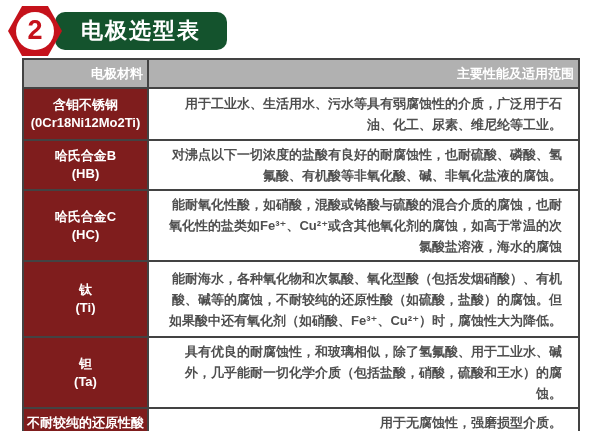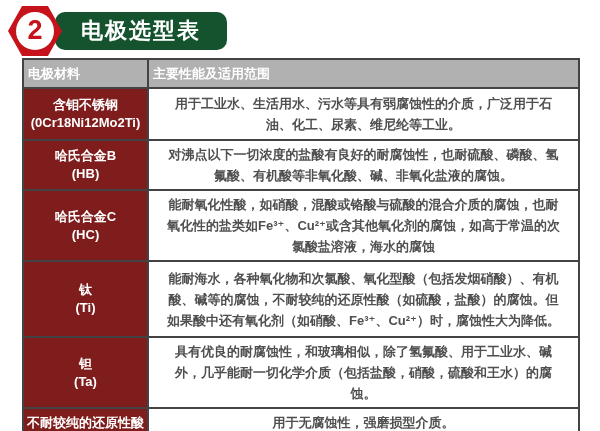--- a/index.html
+++ b/index.html
@@ -85,41 +85,41 @@
   }
   .sel-table td, .sel-table th {
     border: 2px solid #434343;
     box-sizing: border-box;
   }
   .sel-table th {
     background: #b1b1b1;
     color: #ffffff;
     font-size: 13px;
     font-weight: bold;
-    text-align: left;
+    text-align: right;
     padding: 2px 4px;
   }
   .col-mat { width: 125px; }
   td.mat {
     background: #7f1d1d;
     color: #ffffff;
     font-size: 13px;
     font-weight: bold;
     text-align: center;
     vertical-align: middle;
     white-space: pre-line;
     line-height: 1.35;
     padding: 2px 3px;
   }
   td.desc {
     background: #ffffff;
     color: #4f4f4f;
     font-size: 13px;
     font-weight: bold;
-    text-align: center;
+    text-align: right;
     vertical-align: middle;
     line-height: 21px;
     padding: 3px 16px;
   }
   tr.hrow   { height: 29px; }
   tr.r0 { height: 52px; }
   tr.r1 { height: 44px; margin-left: 20px; }
   tr.r2 { height: 68px; }
   tr.r3 { height: 76px; }
   tr.r4 { height: 44px; }

